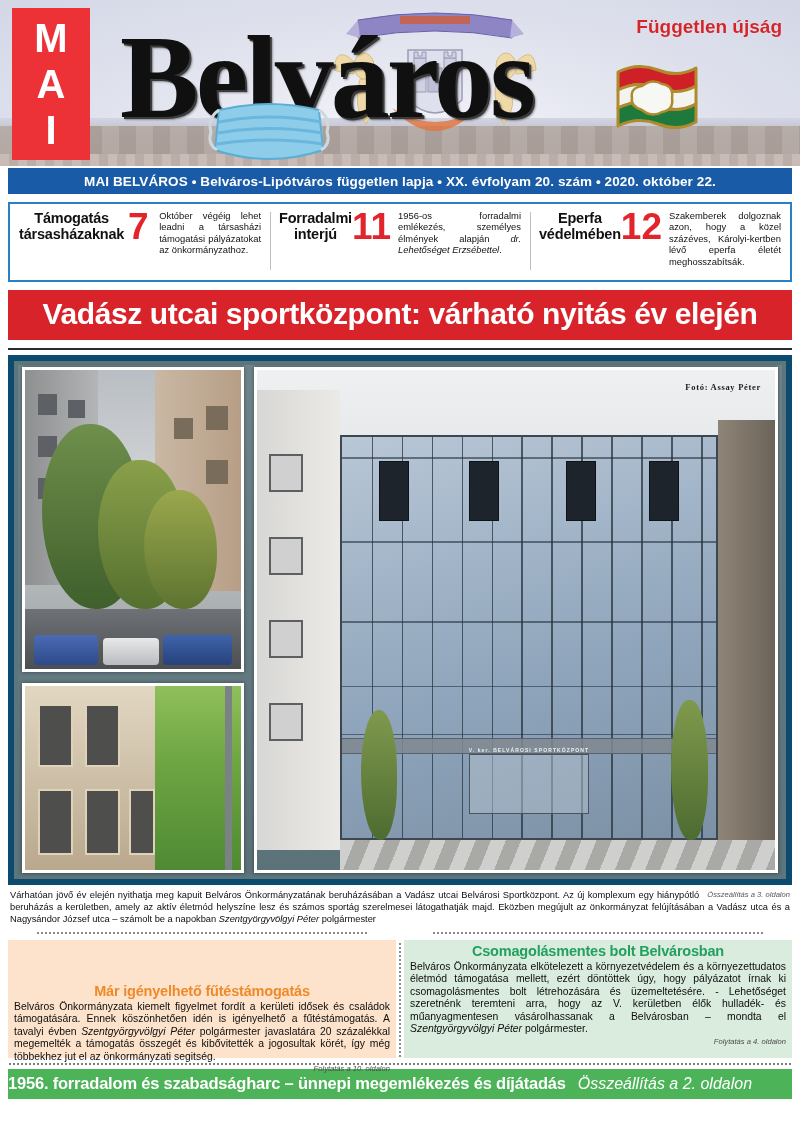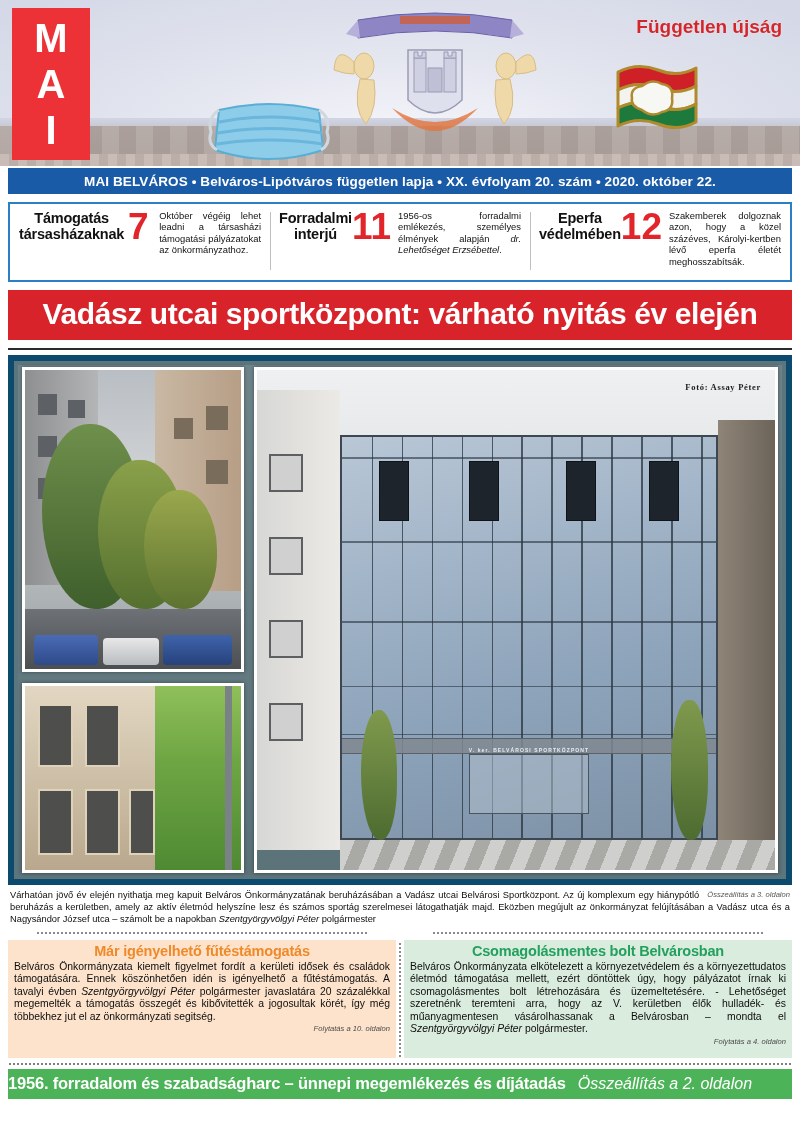--- a/index.html
+++ b/index.html
@@ -204,21 +204,21 @@
   .bcol{ flex:1 1 0; position:relative; padding-top:8px;}
   .bcol .dots{
     position:absolute;left:28px;right:28px;top:0;height:2px;
     background-image: radial-gradient(circle, #8a8a8a 45%, transparent 46%);
     background-size:4px 2px; background-repeat:repeat-x;
   }
   .bbox{ padding:3px 6px 4px 6px; height:118px; }
   .bbox.orange{ background:#fde3cb; }
   .bbox.green { background:#d9ecdd; }
   .bbox h4{ text-align:center;font-size:14.5px;font-weight:bold;margin-bottom:2px;letter-spacing:-.2px;}
-  .bbox.orange h4{ color:#ef8a2b; }
+  .bbox.orange h4{ color:#ef8a2b;margin-top:40px; }
   .bbox.green h4 { color:#23a05e; }
   .bbox p{ font-size:10.4px;line-height:12.5px;text-align:justify;color:#0d0d0d;}
   .bbox p em{font-style:italic;}
   .bbox .jump{ display:block; text-align:right; font-style:italic; font-size:7.6px; color:#4a4a4a; margin-top:1px;}
   .vdivider{
     position:absolute; left:50%; top:10px; bottom:2px; width:2px; transform:translateX(-1px);
     background-image: radial-gradient(circle, #8a8a8a 45%, transparent 46%);
     background-size:2px 4px; background-repeat:repeat-y;
   }
 
@@ -274,20 +274,21 @@
 
       <path d="M62 104 Q105 150 148 104 Q105 132 62 104 Z" fill="#e4743c" opacity=".8"></path>
     </svg>
 
     <div class="mai-box">
       <span>M</span>
       <span>A</span>
       <span>I</span>
     </div>
 
+    <div class="masthead-title">Belváros</div>
 
     <svg class="mask-img" viewBox="0 0 128 80">
       <path d="M14 18 Q64 6 114 18 L118 58 Q64 76 10 58 Z" fill="#8ecdea" stroke="#5aaed4" stroke-width="2"></path>
       <path d="M14 30 Q64 20 116 30" stroke="#6ab6dc" stroke-width="3" fill="none"></path>
       <path d="M13 41 Q64 32 117 41" stroke="#6ab6dc" stroke-width="3" fill="none"></path>
       <path d="M12 52 Q64 44 118 52" stroke="#6ab6dc" stroke-width="3" fill="none"></path>
       <path d="M114 18 Q126 26 122 40 Q126 52 116 58" stroke="#cfd8de" stroke-width="3" fill="none"></path>
       <path d="M14 18 Q2 26 6 40 Q2 52 12 58" stroke="#cfd8de" stroke-width="3" fill="none"></path>
     </svg>
 

